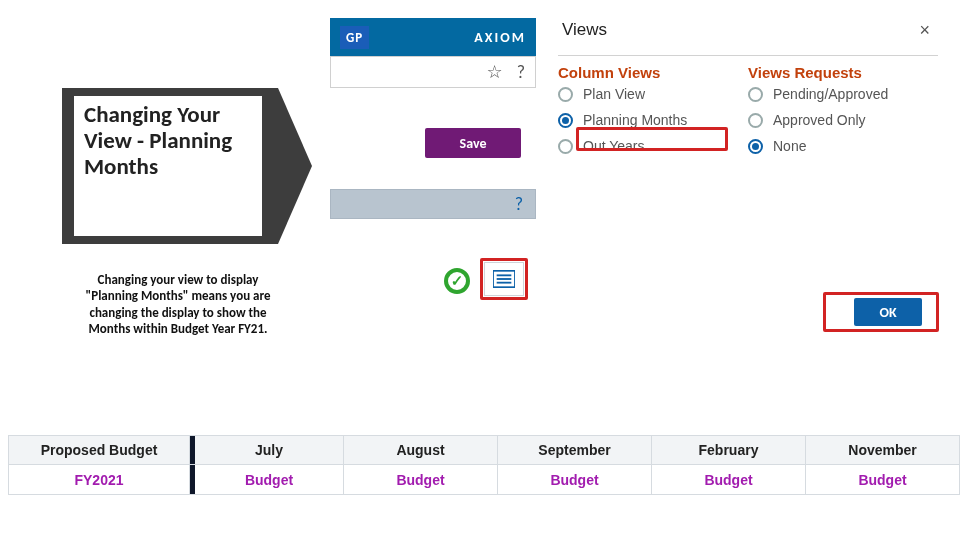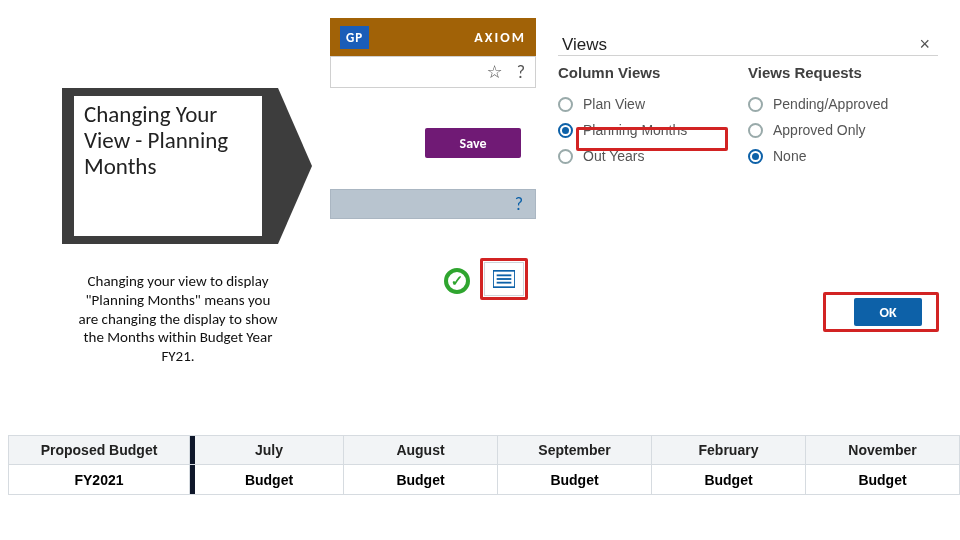--- a/index.html
+++ b/index.html
@@ -33,41 +33,42 @@
   }
   .callout-inner {
     position: absolute;
     left: 12px; top: 8px;
     width: 188px; height: 140px;
     background: #fff;
     color: #222;
     padding: 6px 10px;
     font-size: 23px;
     line-height: 1.12;
+    font-weight: bold;
   }
   .descr {
     position: absolute;
     left: 78px;
     top: 272px;
     width: 200px;
     text-align: center;
-    font-size: 15px;
-    font-weight: 400;
+    font-size: 13px;
+    font-weight: 700;
     color: #111;
     line-height: 1.25;
   }
 
   
   .app-strip {
     position: absolute;
     left: 330px;
     top: 18px;
     width: 206px;
     height: 38px;
-    background: #a16207;
+    background: #0369a1;
     display: flex;
     align-items: center;
     padding: 0 10px;
     font-weight: 700;
     letter-spacing: 2px;
     color: #fff;
     font-size: 14px;
   }
   .app-strip .gp {
     background: #1a5db8;
@@ -120,36 +121,36 @@
 
   
   .views-hdr {
     position: absolute;
     left: 558px;
     top: 20px;
     right: 22px;
     height: 36px;
     border-bottom: 1px solid #d2d2d2;
     display: flex;
-    align-items: flex-end;
+    align-items: flex-start;
     padding: 0 8px 0 4px;
     font-family: "Segoe UI", Arial, sans-serif;
   }
   .views-hdr .title { font-size: 17px; color:#222; }
   .views-hdr .close { margin-left:auto; color:#555; font-size:18px; cursor:pointer; }
   .views-body {
     position: absolute;
     left: 558px;
     top: 64px;
     right: 22px;
     display: flex;
     font-family: "Segoe UI", Arial, sans-serif;
   }
   .views-col { flex: 1; }
-  .views-col h4 { font-size: 15px; font-weight: 700; color:#404040; margin-bottom: 10px; }
+  .views-col h4 { font-size: 15px; font-weight: 700; color:#c2410c; }
   .radio-row { display:flex; align-items:center; height: 26px; font-size:14px; color:#555;}
   .radio-row .dot {
     width: 15px; height: 15px; border:2px solid #9aa; border-radius:50%;
     margin-right: 10px; display:flex; align-items:center; justify-content:center;
   }
   .radio-row.sel .dot { border-color:#0d61a8; }
   .radio-row.sel .dot::after { content:""; width:7px; height:7px; background:#0d61a8; border-radius:50%; }
   .hl-red {
     position:absolute;
     border: 3px solid #d22323;
@@ -194,21 +195,21 @@
     left: 8px; right: 0px; top: 435px;
     font-family: "Segoe UI", Arial, sans-serif;
   }
   .bt-row { display:flex; height: 30px; }
   .bt-cell {
     border-right: 1px solid #d6dbe0;
     display:flex; align-items:center; justify-content:center;
     font-size: 14px;
   }
   .bt-head .bt-cell { font-weight:700; color:#222; background:#f2f4f6; }
-  .bt-body .bt-cell { font-weight:700; color:#000000; }
+  .bt-body .bt-cell { font-weight:700; color:#a21caf; }
   .c1 { width: 182px; border-left:1px solid #d6dbe0; }
   .c2 { width: 154px; border-left:5px solid #0f172a;}
   .cx { width: 154px; }
   .bt-head { border-top:1px solid #d6dbe0; border-bottom:1px solid #d6dbe0;}
   .bt-body { border-bottom:1px solid #d6dbe0;}
 
   svg.list-ic { width:22px; height:18px; }
 </style>
 </head>
 <body>

